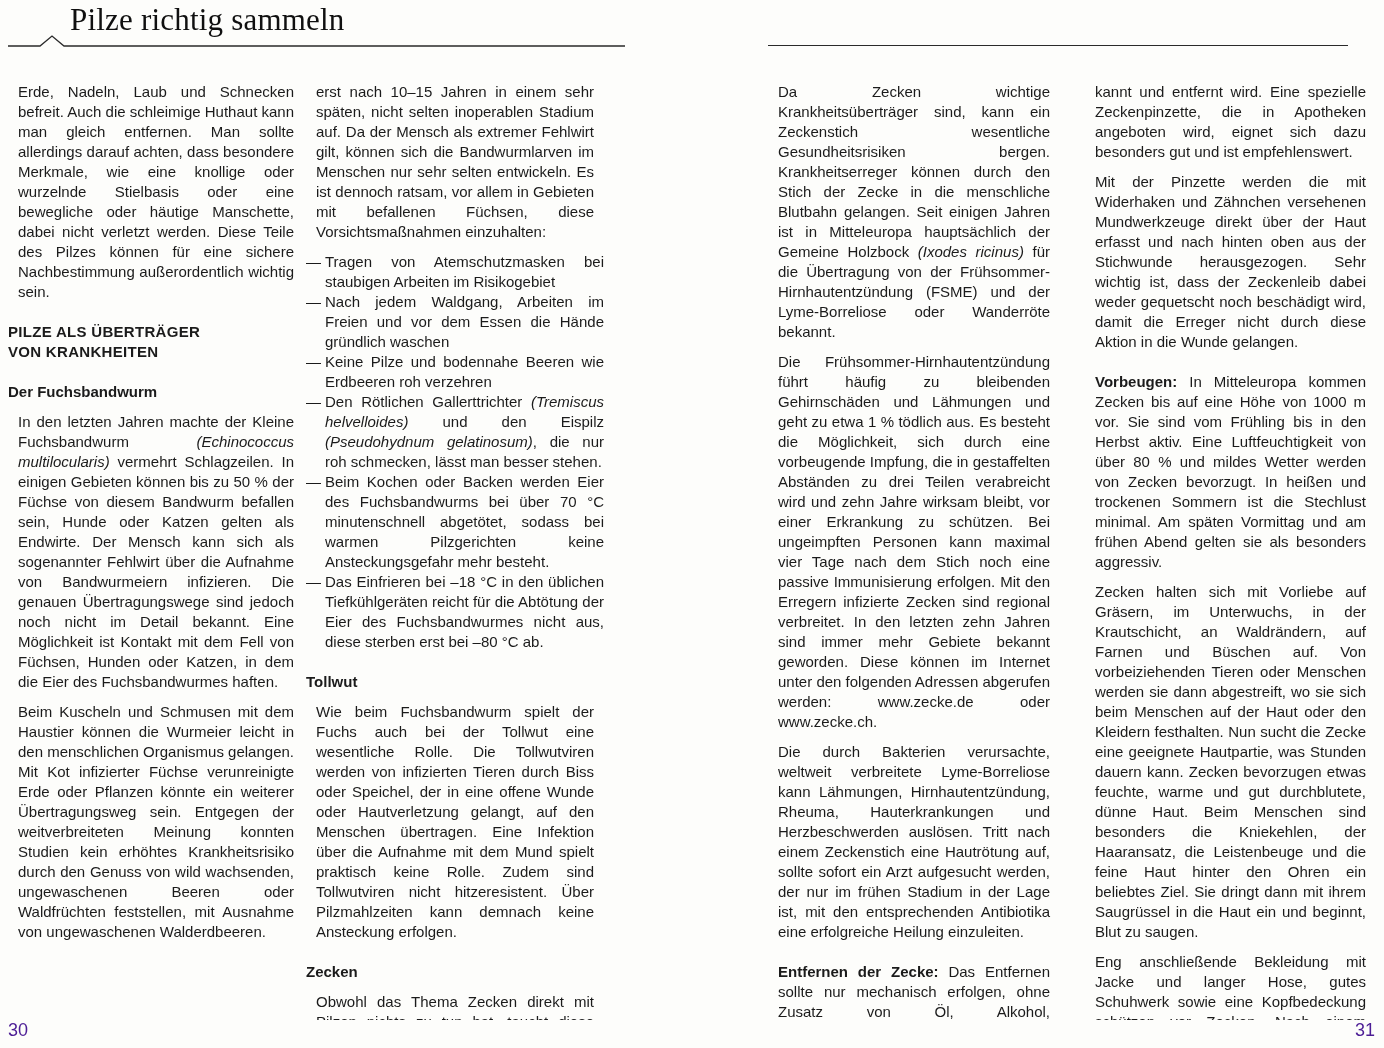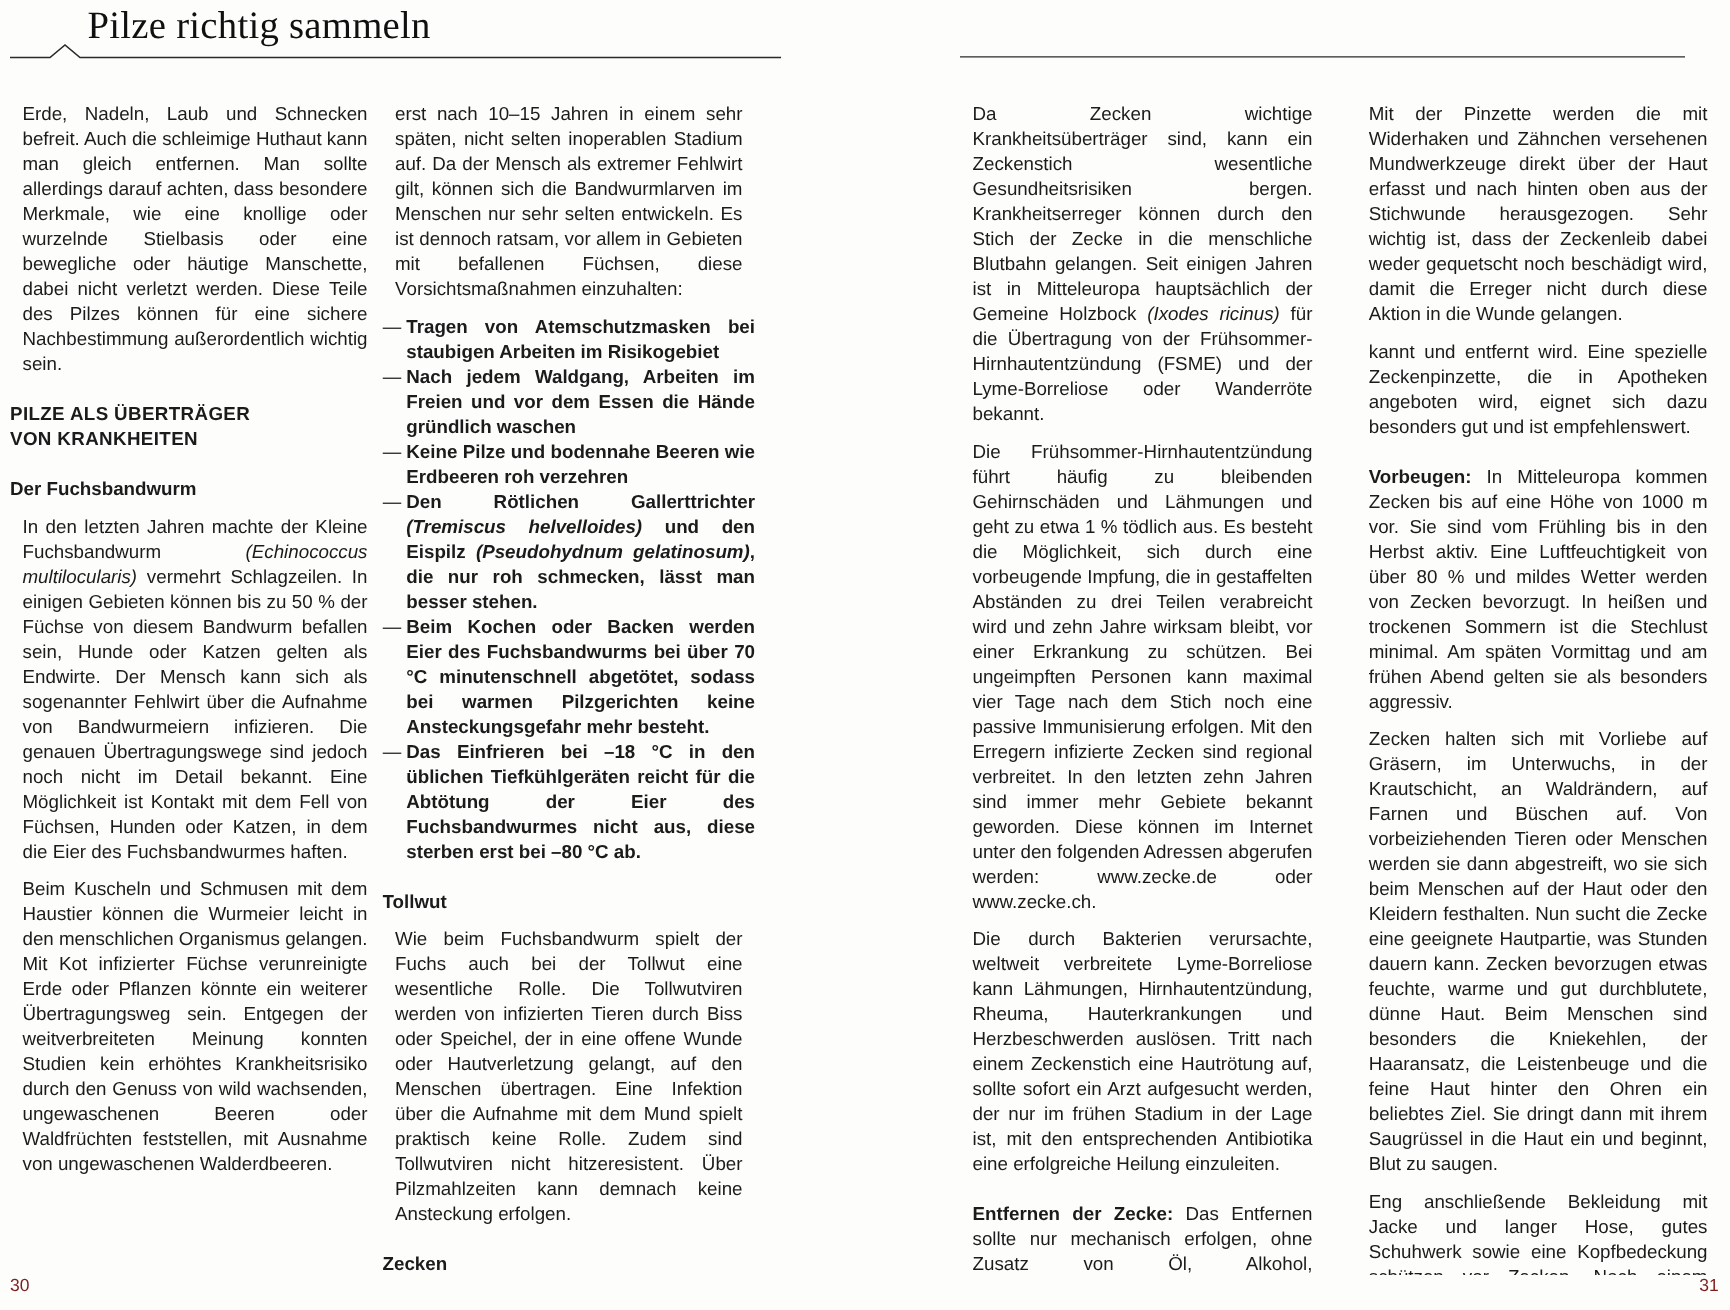--- a/index.html
+++ b/index.html
@@ -66,30 +66,30 @@
   }
   .h-bold {
     margin: 0;
     font-weight: bold;
     text-align: left;
   }
   .gap { margin-top: 20px; }
 
   .li { display: flex; margin: 0; }
   .li .marker { flex: 0 0 19px; }
-  .li .li-body { flex: 1 1 auto; text-align: justify; font-weight: bold; }
+  .li .li-body { flex: 1 1 auto; text-align: justify; }
 
   .italic { font-style: italic; }
   .bold { font-weight: bold; }
 
   .page-number {
     position: absolute;
     top: 1020px;
-    font-size: 14px;
-    color: #7f1d1d;
+    font-size: 18px;
+    color: #4c1d95;
   }
   .page-number.left  { left: 8px; }
   .page-number.right { right: 9px; text-align: right; }
 </style>
 </head>
 <body>
 
 <div class="sheet">
 
   <div class="book-title">Pilze richtig sammeln</div>
@@ -139,22 +139,22 @@
       <div class="h-bold gap"><span>Zecken</span></div>
       <div class="p"><span>Obwohl das Thema Zecken direkt mit Pilzen nichts zu tun hat, taucht diese Frage bei Pilzsammlern immer wieder auf.</span></div>
     </div>
   <div class="col col-3">
       <div class="p"><span>Da Zecken wichtige Krankheitsüberträger sind, kann ein Zeckenstich wesentliche Gesundheitsrisiken bergen. Krankheitserreger können durch den Stich der Zecke in die menschliche Blutbahn gelangen. Seit einigen Jahren ist in Mitteleuropa hauptsächlich der Gemeine Holzbock </span><span class="italic">(Ixodes ricinus)</span><span> für die Übertragung von der Frühsommer-Hirnhautentzündung (FSME) und der Lyme-Borreliose oder Wanderröte bekannt.</span></div>
       <div class="p"><span>Die Frühsommer-Hirnhautentzündung führt häufig zu bleibenden Gehirnschäden und Lähmungen und geht zu etwa 1 % tödlich aus. Es besteht die Möglichkeit, sich durch eine vorbeugende Impfung, die in gestaffelten Abständen zu drei Teilen verabreicht wird und zehn Jahre wirksam bleibt, vor einer Erkrankung zu schützen. Bei ungeimpften Personen kann maximal vier Tage nach dem Stich noch eine passive Immunisierung erfolgen. Mit den Erregern infizierte Zecken sind regional verbreitet. In den letzten zehn Jahren sind immer mehr Gebiete bekannt geworden. Diese können im Internet unter den folgenden Adressen abgerufen werden: www.zecke.de oder www.zecke.ch.</span></div>
       <div class="p"><span>Die durch Bakterien verursachte, weltweit verbreitete Lyme-Borreliose kann Lähmungen, Hirnhautentzündung, Rheuma, Hauterkrankungen und Herzbeschwerden auslösen. Tritt nach einem Zeckenstich eine Hautrötung auf, sollte sofort ein Arzt aufgesucht werden, der nur im frühen Stadium in der Lage ist, mit den entsprechenden Antibiotika eine erfolgreiche Heilung einzuleiten.</span></div>
       <div class="p gap"><span class="bold">Entfernen der Zecke:</span><span> Das Entfernen sollte nur mechanisch erfolgen, ohne Zusatz von Öl, Alkohol, Nagellackentferner usw. Da die Wahrscheinlichkeit einer Infektion mit der Dauer des Saugakts zunimmt, ist es vorteilhaft, wenn die in der Haut sitzende Zecke möglichst früh er-</span></div>
     </div>
   <div class="col col-4">
+      <div class="p"><span>kannt und entfernt wird. Eine spezielle Zeckenpinzette, die in Apotheken angeboten wird, eignet sich dazu besonders gut und ist empfehlenswert.</span></div>
       <div class="p"><span>Mit der Pinzette werden die mit Widerhaken und Zähnchen versehenen Mundwerkzeuge direkt über der Haut erfasst und nach hinten oben aus der Stichwunde herausgezogen. Sehr wichtig ist, dass der Zeckenleib dabei weder gequetscht noch beschädigt wird, damit die Erreger nicht durch diese Aktion in die Wunde gelangen.</span></div>
-      <div class="p"><span>kannt und entfernt wird. Eine spezielle Zeckenpinzette, die in Apotheken angeboten wird, eignet sich dazu besonders gut und ist empfehlenswert.</span></div>
       <div class="p gap"><span class="bold">Vorbeugen:</span><span> In Mitteleuropa kommen Zecken bis auf eine Höhe von 1000 m vor. Sie sind vom Frühling bis in den Herbst aktiv. Eine Luftfeuchtigkeit von über 80 % und mildes Wetter werden von Zecken bevorzugt. In heißen und trockenen Sommern ist die Stechlust minimal. Am späten Vormittag und am frühen Abend gelten sie als besonders aggressiv.</span></div>
       <div class="p"><span>Zecken halten sich mit Vorliebe auf Gräsern, im Unterwuchs, in der Krautschicht, an Waldrändern, auf Farnen und Büschen auf. Von vorbeiziehenden Tieren oder Menschen werden sie dann abgestreift, wo sie sich beim Menschen auf der Haut oder den Kleidern festhalten. Nun sucht die Zecke eine geeignete Hautpartie, was Stunden dauern kann. Zecken bevorzugen etwas feuchte, warme und gut durchblutete, dünne Haut. Beim Menschen sind besonders die Kniekehlen, der Haaransatz, die Leistenbeuge und die feine Haut hinter den Ohren ein beliebtes Ziel. Sie dringt dann mit ihrem Saugrüssel in die Haut ein und beginnt, Blut zu saugen.</span></div>
       <div class="p"><span>Eng anschließende Bekleidung mit Jacke und langer Hose, gutes Schuhwerk sowie eine Kopfbedeckung schützen vor Zecken. Nach einem Waldgang sollte man die Kleider zu Hause nach Zecken absuchen.</span></div>
     </div>
 
   <div class="page-number left">30</div>
 
   <div class="page-number right">31</div>
 
 </div>

